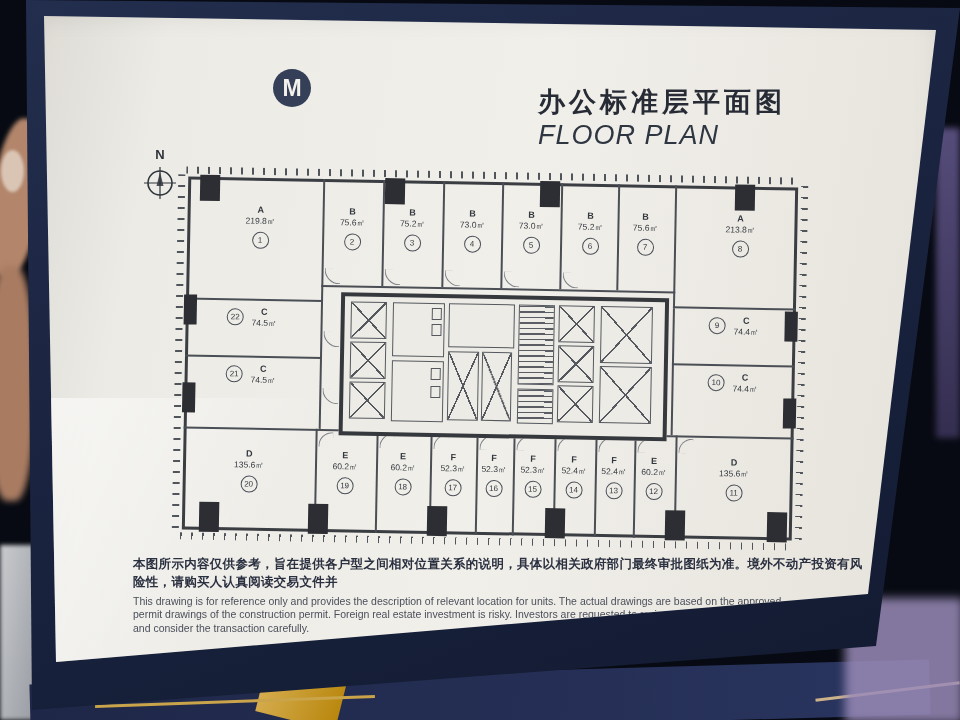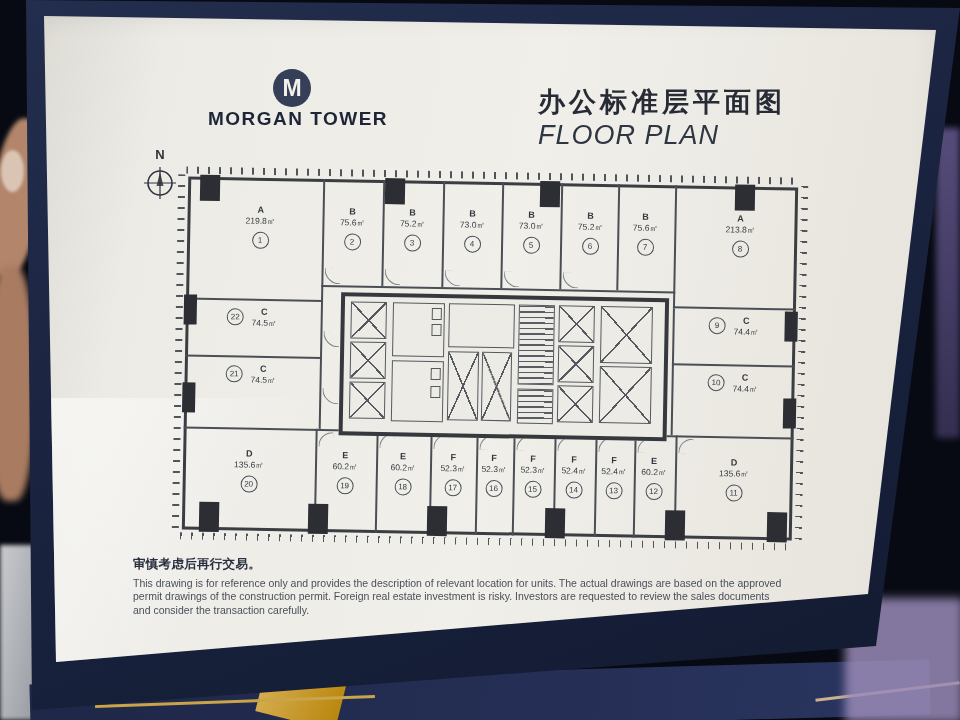--- a/index.html
+++ b/index.html
@@ -92,21 +92,20 @@
 <div class="abs glint-right"></div>
 
 <div class="abs board"></div>
 <div class="abs page">
   <div class="abs sheen"></div>
   <div class="abs page-inner-shadow"></div>
 
   <div class="abs logo-circle">
     <span>M</span>
   </div>
-  <div class="abs brand-en">MORGAN TOWER</div>
   <div class="abs title-cn">办公标准层平面图</div>
   <div class="abs title-en">FLOOR PLAN</div>
 
   <div class="abs compass">
     <div class="n">N</div>
     <svg width="38" height="38">
       <circle cx="19" cy="19" r="12" fill="none" stroke="#2f343c" stroke-width="1.6"></circle>
       <line x1="3" y1="19" x2="35" y2="19" stroke="#2f343c" stroke-width="1.2"></line>
       <line x1="19" y1="3" x2="19" y2="35" stroke="#2f343c" stroke-width="1.2"></line>
       <polygon points="19,8 15.5,22 22.5,22" fill="#2f343c" opacity="0.85"></polygon>
@@ -335,20 +334,20 @@
     </div>
     <div class="ulabel" style="left:521px;top:270px;">
       <div class="ul-letter">D</div>
       <div class="ul-area">135.6㎡</div>
       <div class="ul-num">11</div>
     </div>
   </div>
 
 
   <div class="abs disclaimer">
-    <div class="disc-cn">审慎考虑后再行交易。</div>
+    <div class="disc-cn">本图所示内容仅供参考，旨在提供各户型之间相对位置关系的说明，具体以相关政府部门最终审批图纸为准。境外不动产投资有风险性，请购买人认真阅读交易文件并</div>
     <div class="disc-en">
       <div>This drawing is for reference only and provides the description of relevant location for units. The actual drawings are based on the approved</div>
       <div>permit drawings of the construction permit. Foreign real estate investment is risky. Investors are requested to review the sales documents</div>
       <div>and consider the transaction carefully.</div>
     </div>
   </div>
 </div>
 
 </body></html>

